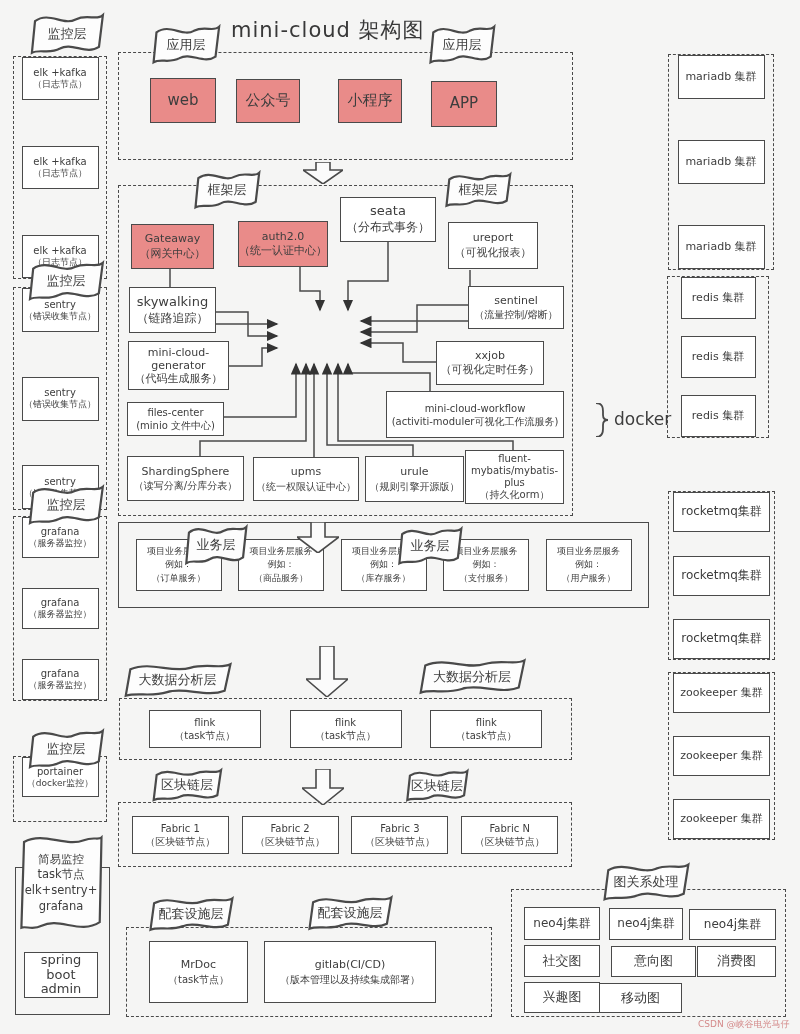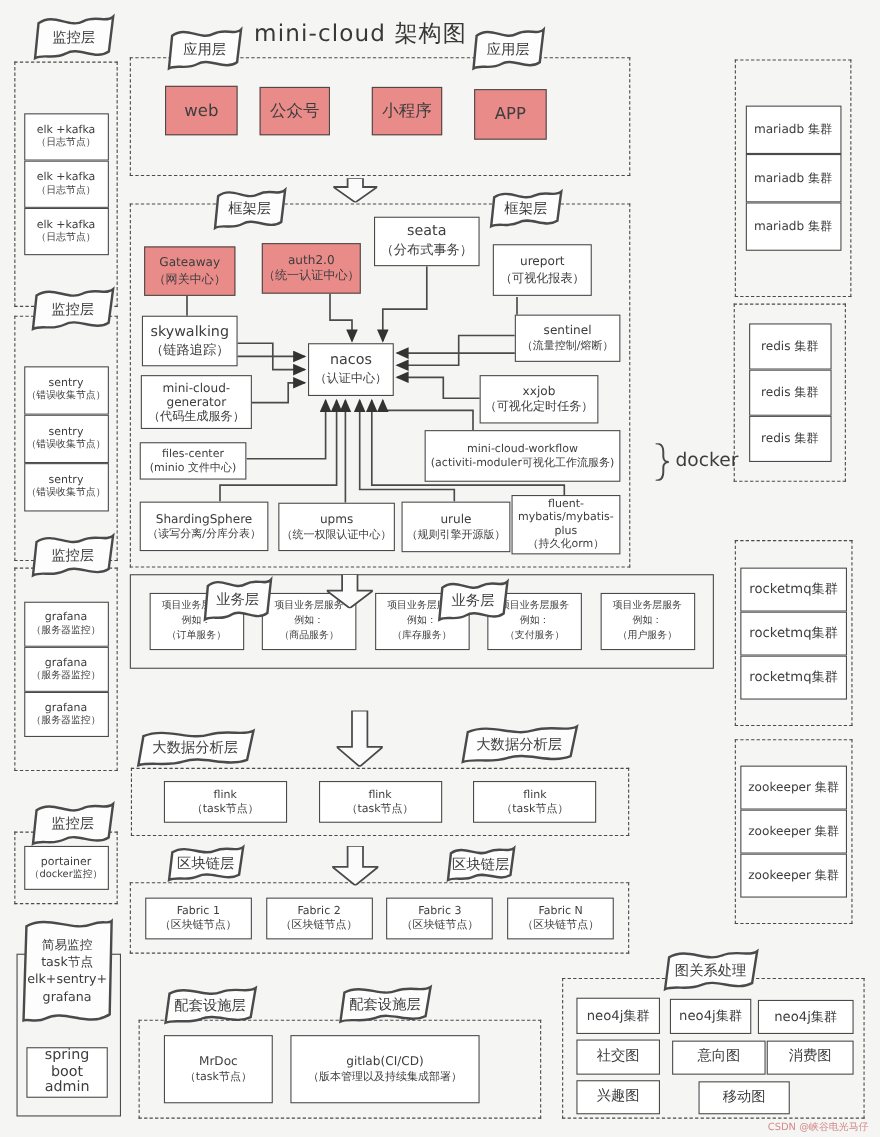--- a/index.html
+++ b/index.html
@@ -6,21 +6,21 @@
   .canvas{position:relative;width:800px;height:1034px;background:#f5f5f4;overflow:hidden;
           font-family:"DejaVu Sans","Liberation Sans",sans-serif;color:#3d3d3d;}
   .node{position:absolute;box-sizing:border-box;background:#fff;border:1.6px solid #4a4a4a;
         display:flex;flex-direction:column;align-items:center;justify-content:center;
         text-align:center;line-height:1.3;font-size:11px;}
   .node span{white-space:nowrap;}
   .node.in{position:static;flex:none;}
   .red{background:#e98b89;}
   .dashed{position:absolute;box-sizing:border-box;border:1.6px dashed #4a4a4a;}
   .solid{position:absolute;box-sizing:border-box;border:1.6px solid #4a4a4a;}
-  .vstack{display:flex;flex-direction:column;justify-content:center;align-items:center;}
+  .vstack{display:flex;flex-direction:column;justify-content:space-between;align-items:center;}
   .rstack{display:flex;flex-direction:row;justify-content:space-evenly;align-items:center;}
   .flag{position:absolute;}
   .flag svg{position:absolute;left:0;top:0;width:100%;height:100%;}
   .flag svg path{fill:#fdfdfd;stroke:#4a4a4a;stroke-width:2.2;vector-effect:non-scaling-stroke;}
   .flag .lbl{position:absolute;left:0;top:0;right:0;bottom:0;display:flex;align-items:center;
              justify-content:center;font-size:13px;color:#3d3d3d;}
   .flag .lbl.multi{flex-direction:column;line-height:1.35;font-size:11.5px;}
   .overlay{position:absolute;left:0;top:0;pointer-events:none;}
   .blockarrow{position:absolute;}
   .blockarrow polygon{fill:#fbfbfb;stroke:#4a4a4a;stroke-width:1.6;}
@@ -231,21 +231,21 @@
     </div>
   <div class="node t13" style="left:611px;top:946px;width:85px;height:31px">
       <span>意向图</span>
     </div>
   <div class="node t13" style="left:697px;top:946px;width:79px;height:31px">
       <span>消费图</span>
     </div>
   <div class="node t13" style="left:524px;top:982px;width:76px;height:31px">
       <span>兴趣图</span>
     </div>
-  <div class="node t13" style="left:635px;top:983px;width:83px;height:30px">
+  <div class="node t13" style="left:599px;top:983px;width:83px;height:30px">
       <span>移动图</span>
     </div>
 
   <svg class="overlay" width="800" height="1034" viewBox="0 0 800 1034">
     <defs>
       <marker id="ah" markerWidth="9" markerHeight="8" refX="7" refY="3.5" orient="auto">
         <path d="M0,0 L8,3.5 L0,7 Z" fill="#333"></path>
       </marker>
     </defs>
     <g fill="none" stroke="#4a4a4a" stroke-width="1.5">
@@ -296,24 +296,20 @@
     <span>（可视化报表）</span>
   </div>
   <div class="node t13" style="left:129px;top:287px;width:87px;height:46px">
     <span>skywalking</span>
     <span class="t12">（链路追踪）</span>
   </div>
   <div class="node t11" style="left:468px;top:286px;width:96px;height:43px">
     <span>sentinel</span>
     <span class="t10">（流量控制/熔断）</span>
   </div>
-  <div class="node t13" style="left:280px;top:312px;width:78px;height:48px">
-    <span>nacos</span>
-    <span class="t11">（认证中心）</span>
-  </div>
   <div class="node t11" style="left:128px;top:341px;width:101px;height:49px;line-height:1.2">
     <span>mini-cloud-</span>
     <span>generator</span>
     <span>（代码生成服务）</span>
   </div>
   <div class="node t11" style="left:436px;top:341px;width:108px;height:44px">
     <span>xxjob</span>
     <span>（可视化定时任务）</span>
   </div>
   <div class="node t10" style="left:127px;top:402px;width:97px;height:34px">

